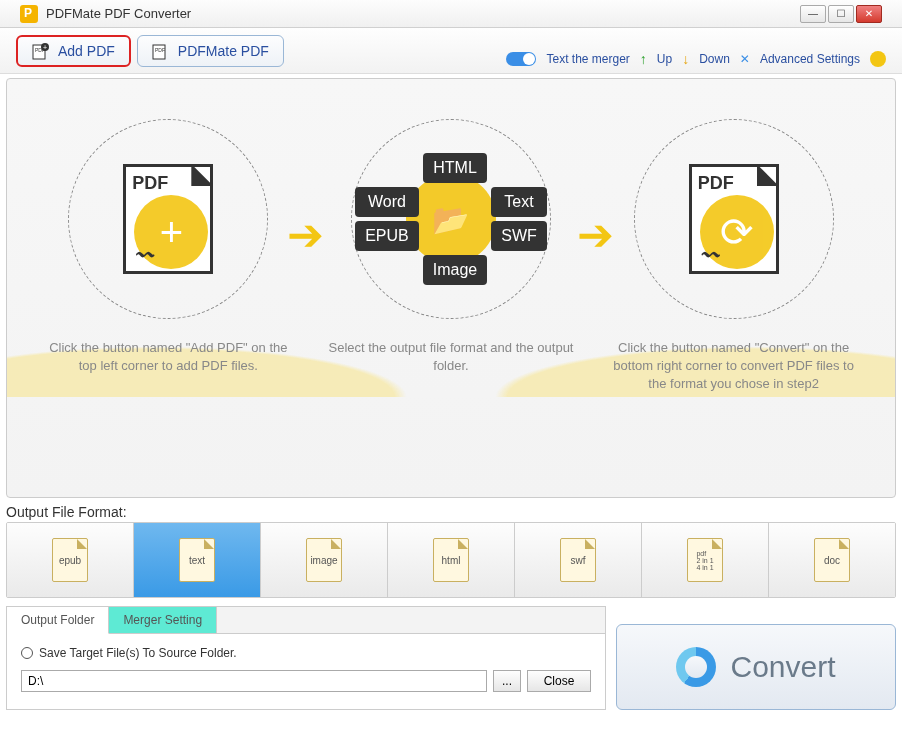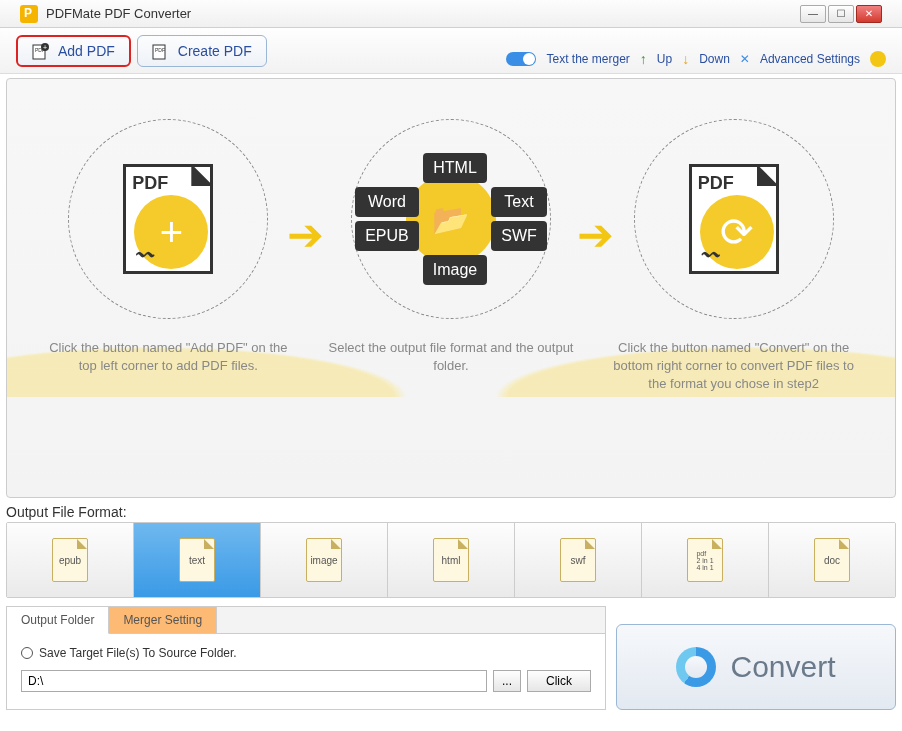--- a/index.html
+++ b/index.html
@@ -50,21 +50,21 @@
 .formats { display:flex; border:1px solid #ccc; margin: 0 6px; height: 76px; border-radius:2px; overflow:hidden; }
 .fmt { flex:1; border-right:1px solid #ccc; background: linear-gradient(#fdfdfd,#eaeaea); display:flex; align-items:center; justify-content:center; cursor:pointer; }
 .fmt:last-child { border-right:none; }
 .fmt.sel { background: linear-gradient(#6fb8ef,#3a9ae6); }
 .fcard { width:36px; height:44px; background:#fff8e0; border:1px solid #c9b060; border-radius:2px; position:relative; display:flex; align-items:center; justify-content:center; font-size:10px; color:#555; }
 .fcard::before { content:""; position:absolute; top:0; right:0; width:10px; height:10px; background:#c9b060; clip-path:polygon(0 0,100% 100%,0 100%); }
 
 .bottom { display:flex; margin: 8px 6px 6px; gap: 10px; }
 .left { flex:1; border:1px solid #ccc; background:#fff; }
 .tabs { display:flex; background:#f3f3f3; border-bottom:1px solid #ccc; }
-.tab { padding:6px 14px; font-size:12px; color:#555; border-right:1px solid #ccc; cursor:pointer; background:#fdba74; }
+.tab { padding:6px 14px; font-size:12px; color:#555; border-right:1px solid #ccc; cursor:pointer; background:#5eead4; }
 .tab.active { background:#fff; border-bottom:1px solid #fff; margin-bottom:-1px; }
 .tabbody { padding: 12px 14px; font-size:12px; color:#333; }
 .radio { display:flex; align-items:center; gap:6px; margin-bottom:10px; }
 .r { width:12px; height:12px; border:1px solid #555; border-radius:50%; display:inline-flex; align-items:center; justify-content:center; }
 .r.on::after { content:""; width:6px; height:6px; background:#333; border-radius:50%; }
 .row { display:flex; gap:6px; align-items:center; }
 .row input { flex:1; height:22px; border:1px solid #aaa; padding:0 6px; font-size:12px; }
 .small { width:28px; height:22px; border:1px solid #aaa; background:linear-gradient(#fefefe,#e6e6e6); font-size:12px; cursor:pointer; }
 .openb { width:64px; height:22px; border:1px solid #aaa; background:linear-gradient(#fefefe,#e6e6e6); font-size:12px; cursor:pointer; }
 
@@ -97,21 +97,21 @@
     </span>
     <span>Add PDF</span>
   </div>
   <div class="tbtn">
     <span class="ticon">
       <svg width="18" height="18" viewBox="0 0 18 18">
           <rect x="1" y="3" width="12" height="14" fill="#fff" stroke="#333"></rect>
           <text x="3" y="10" font-size="5" fill="#333">PDF</text>
         </svg>
     </span>
-    <span>Create PDF</span>
+    <span>PDFMate PDF</span>
   </div>
   <div class="spacer"></div>
   <div class="rside">
     <span class="toggle"></span>
     <span>Text the merger</span>
     <span class="arrow-up">↑</span>
     <span>Up</span>
     <span class="arrow-down">↓</span>
     <span>Down</span>
     <span class="gear">✕</span>
@@ -202,21 +202,21 @@
       <div class="tab">Merger Setting</div>
     </div>
     <div class="tabbody">
       <div class="radio">
         <span class="r"></span>
         <span>Save Target File(s) To Source Folder.</span>
       </div>
       <div class="row">
         <input type="text" value="D:\" style="">
         <button class="small">...</button>
-        <button class="openb">Click</button>
+        <button class="openb">Close</button>
       </div>
     </div>
   </div>
   <div class="convert">
     <div class="cicon"></div>
     <span>Convert</span>
   </div>
 </div>
 
 </body></html>

